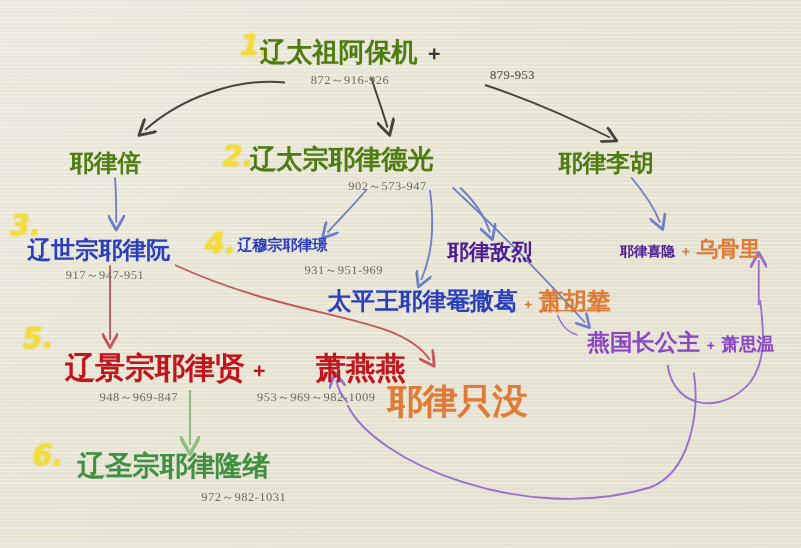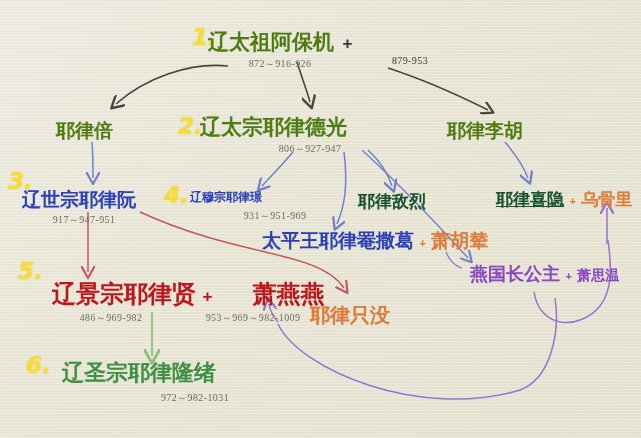--- a/index.html
+++ b/index.html
@@ -37,21 +37,21 @@
     position:absolute;
     font-family:"DejaVu Sans",sans-serif;
     font-weight:bold;
     font-style:italic;
     font-size:23px;
     color:#f5dd38;
     text-shadow:0 0 2px rgba(230,200,40,0.85);
   }
   .blk{color:#4d7c0f;}
   .blue{color:#2a3fbe;}
-  .dblue{color:#14532d;}
+  .dblue{color:#4c1d95;}
   .red{color:#c1151b;margin-left:34px;}
   .green{color:#3f9142;}
   .orange{color:#e07a34;}
   .purple{color:#8b46c6;}
   .c-plus-blk{color:#3a3a3a;}
   .c-plus-or{color:#e07a34;}
   .c-plus-rd{color:#c1151b;}
   .c-plus-pu{color:#8b46c6;}
 </style>
 </head>
@@ -128,65 +128,65 @@
 <div class="dates" style="position:absolute;left:215px;top:56px;width:130px;">872～916-926</div>
 <div class="dates" style="position:absolute;left:345px;top:54px;width:130px;">879-953</div>
 <div class="dates" style="position:absolute;left:345px;top:54px;width:130px;">879-953</div>
 
 <div class="node" style="left:56px;top:118px;">
   <span class="nm blk" style="font-size:19px;">耶律倍</span>
 </div>
 <div class="node" style="left:200px;top:113px;">
   <span class="nm blk" style="font-size:21px;">辽太宗耶律德光</span>
 </div>
-<div class="dates" style="position:absolute;left:240px;top:141px;width:140px;">806～927-947</div>
+<div class="dates" style="position:absolute;left:240px;top:141px;width:140px;">902～573-947</div>
 <div class="node" style="left:447px;top:118px;">
   <span class="nm blk" style="font-size:19px;">耶律李胡</span>
 </div>
 
 <div class="node" style="left:22px;top:187px;">
   <span class="nm blue" style="font-size:19px;">辽世宗耶律阮</span>
 </div>
 <div class="dates" style="position:absolute;left:14px;top:212px;width:140px;">917～947-951</div>
 
 <div class="node" style="left:190px;top:187px;">
   <span class="nm blue" style="font-size:12px;">辽穆宗耶律璟</span>
 </div>
 <div class="dates" style="position:absolute;left:205px;top:208px;width:140px;">931～951-969</div>
 
 <div class="node" style="left:358px;top:190px;">
   <span class="nm dblue" style="font-size:17px;">耶律敌烈</span>
 </div>
 
 <div class="node" style="left:496px;top:188px;">
-  <span class="nm dblue" style="font-size:17px;text-decoration:underline;">耶律喜隐</span>
+  <span class="nm dblue" style="font-size:11px;">耶律喜隐</span>
   <span class="nm plus c-plus-or" style="font-size:11px;margin:0 1px;">+</span>
   <span class="nm orange" style="font-size:17px;font-family:Liberation Mono, monospace;">乌骨里</span>
 </div>
 
 <div class="node" style="left:262px;top:228px;">
   <span class="nm blue" style="font-size:19px;">太平王耶律罨撒葛</span>
   <span class="nm plus c-plus-or" style="font-size:11px;margin:0 1px;">+</span>
-  <span class="nm orange" style="font-size:19px;">萧胡辇</span>
+  <span class="nm orange" style="font-size:19px;text-decoration:underline;">萧胡辇</span>
 </div>
 
 <div class="node" style="left:18px;top:278px;">
   <span class="nm red" style="font-size:24px;">辽景宗耶律贤</span>
   <span class="nm plus c-plus-rd" style="font-size:17px;margin:0 2px;">+</span>
   <span class="nm red" style="font-size:24px;">萧燕燕</span>
 </div>
-<div class="dates" style="position:absolute;left:36px;top:310px;width:150px;">486～969-982</div>
+<div class="dates" style="position:absolute;left:36px;top:310px;width:150px;">948～969-847</div>
 <div class="dates" style="position:absolute;left:158px;top:310px;width:190px;">953～969～982-1009</div>
 
 <div class="node" style="left:446px;top:262px;">
   <span class="nm purple" style="font-size:18px;margin-left:24px;">燕国长公主</span>
   <span class="nm plus c-plus-pu" style="font-size:11px;margin:0 1px;">+</span>
   <span class="nm purple" style="font-size:14px;">萧思温</span>
 </div>
 
 <div class="node" style="left:310px;top:302px;">
-  <span class="nm orange" style="font-size:20px;">耶律只没</span>
+  <span class="nm orange" style="font-size:28px;">耶律只没</span>
 </div>
 
 <div class="node" style="left:62px;top:358px;text-align:right;">
   <span class="nm green" style="font-size:22px;">辽圣宗耶律隆绪</span>
 </div>
 <div class="dates" style="position:absolute;left:110px;top:390px;width:170px;">972～982-1031</div>
 
 </body></html>

